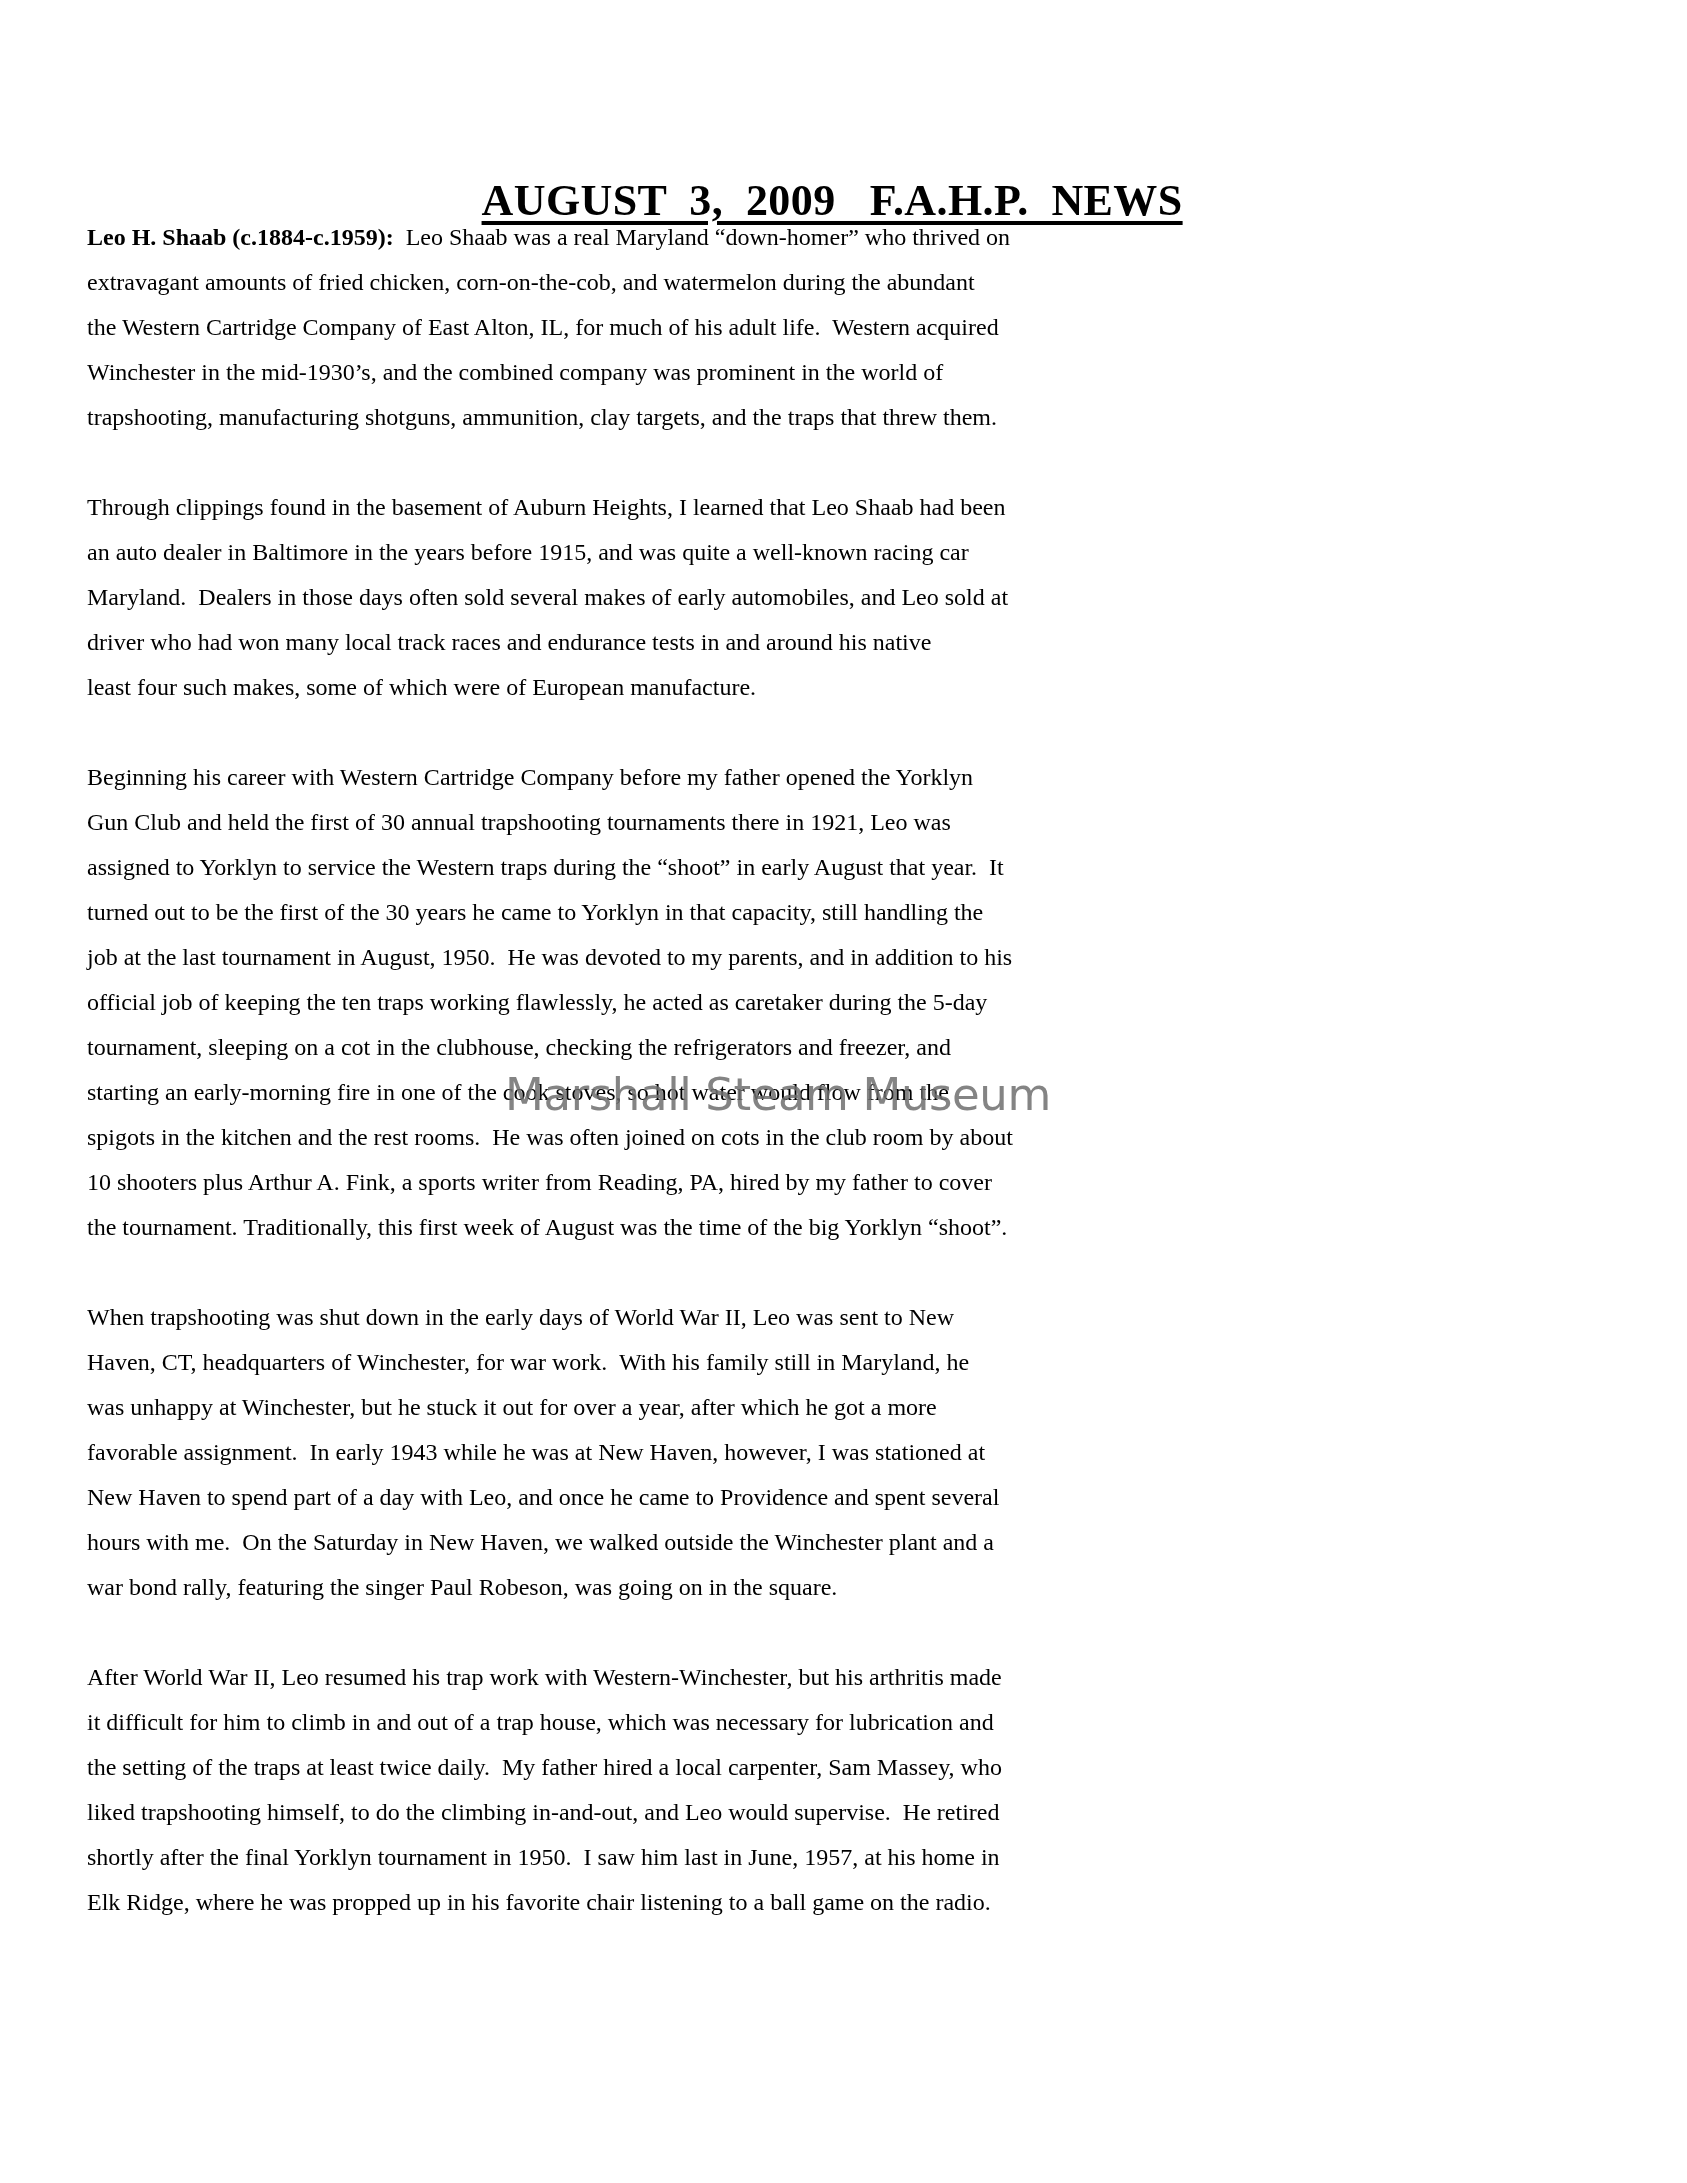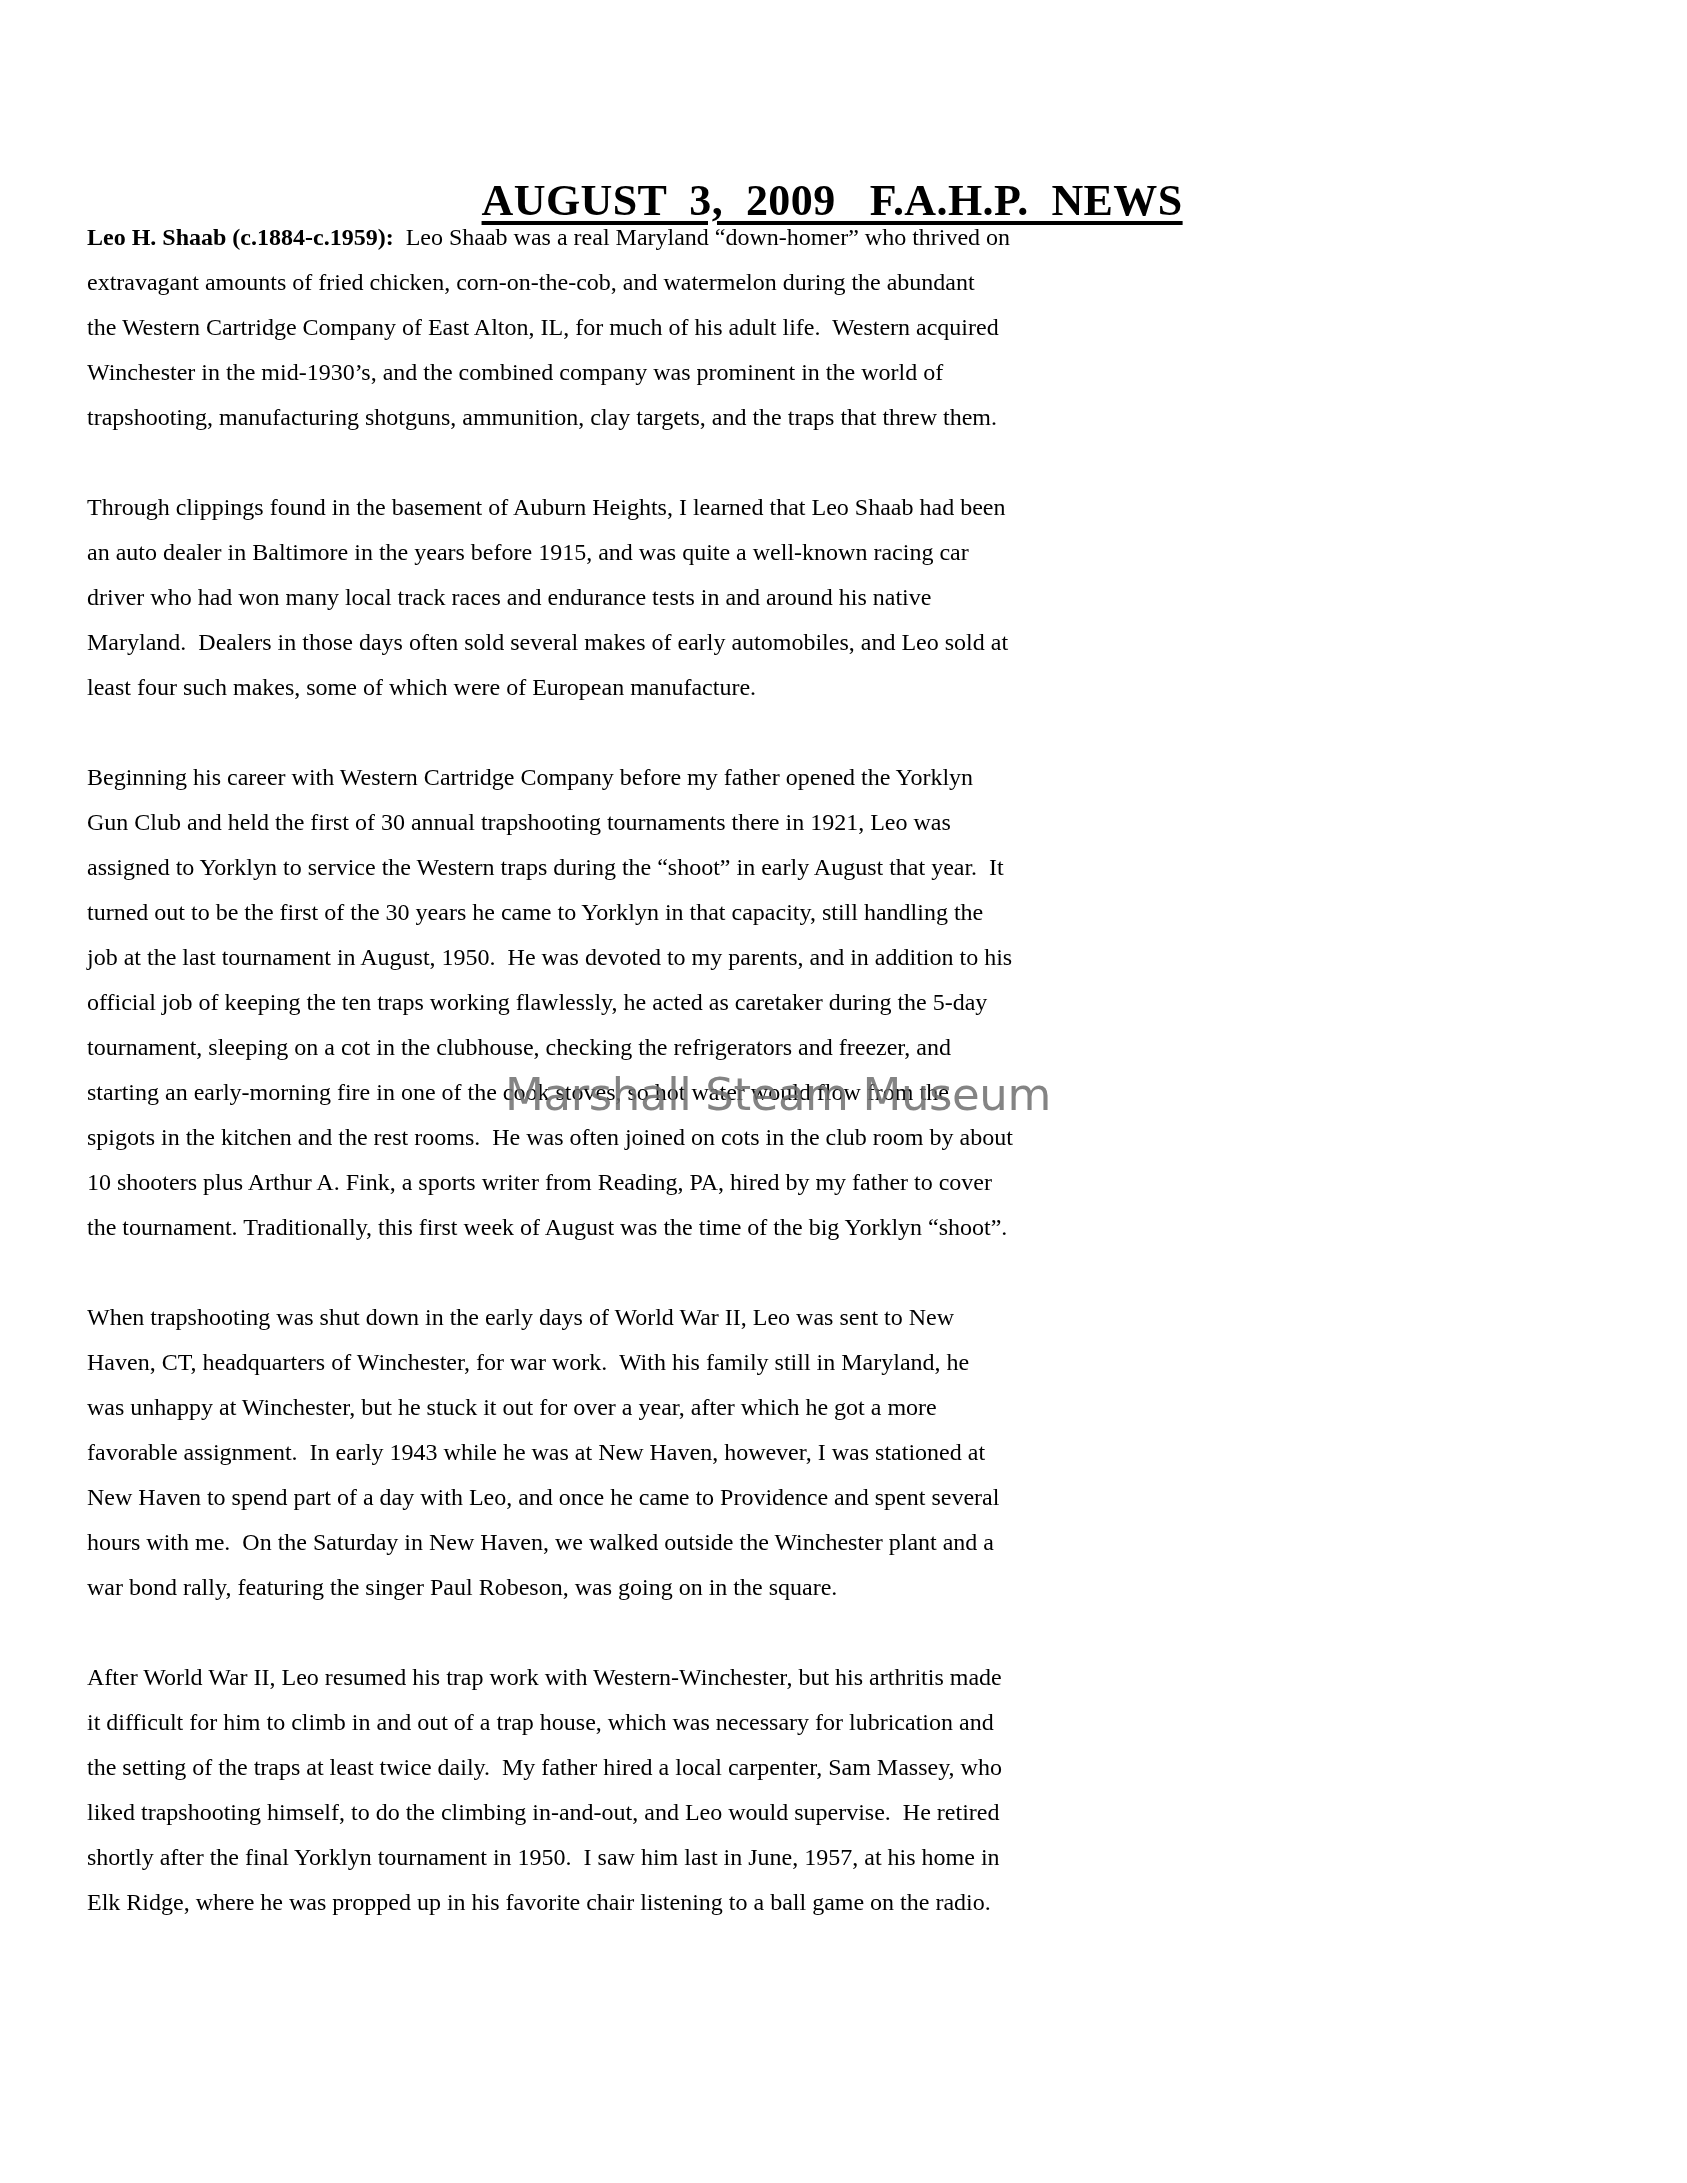--- a/index.html
+++ b/index.html
@@ -87,22 +87,22 @@
       <span class="line"><span class="bold">Leo H. Shaab (c.1884-c.1959):</span><span>  Leo Shaab was a real Maryland “down-homer” who thrived on</span></span>
       <span class="line">extravagant amounts of fried chicken, corn-on-the-cob, and watermelon during the abundant</span>
       <span class="line">the Western Cartridge Company of East Alton, IL, for much of his adult life.  Western acquired</span>
       <span class="line">Winchester in the mid-1930’s, and the combined company was prominent in the world of</span>
       <span class="line">trapshooting, manufacturing shotguns, ammunition, clay targets, and the traps that threw them.</span>
     </div>
 
     <div class="para">
       <span class="line">Through clippings found in the basement of Auburn Heights, I learned that Leo Shaab had been</span>
       <span class="line">an auto dealer in Baltimore in the years before 1915, and was quite a well-known racing car</span>
+      <span class="line">Maryland.  Dealers in those days often sold several makes of early automobiles, and Leo sold at</span>
       <span class="line">driver who had won many local track races and endurance tests in and around his native</span>
-      <span class="line">Maryland.  Dealers in those days often sold several makes of early automobiles, and Leo sold at</span>
       <span class="line">least four such makes, some of which were of European manufacture.</span>
     </div>
 
     <div class="para">
       <span class="line">Beginning his career with Western Cartridge Company before my father opened the Yorklyn</span>
       <span class="line">Gun Club and held the first of 30 annual trapshooting tournaments there in 1921, Leo was</span>
       <span class="line">assigned to Yorklyn to service the Western traps during the “shoot” in early August that year.  It</span>
       <span class="line">turned out to be the first of the 30 years he came to Yorklyn in that capacity, still handling the</span>
       <span class="line">job at the last tournament in August, 1950.  He was devoted to my parents, and in addition to his</span>
       <span class="line">official job of keeping the ten traps working flawlessly, he acted as caretaker during the 5-day</span>

